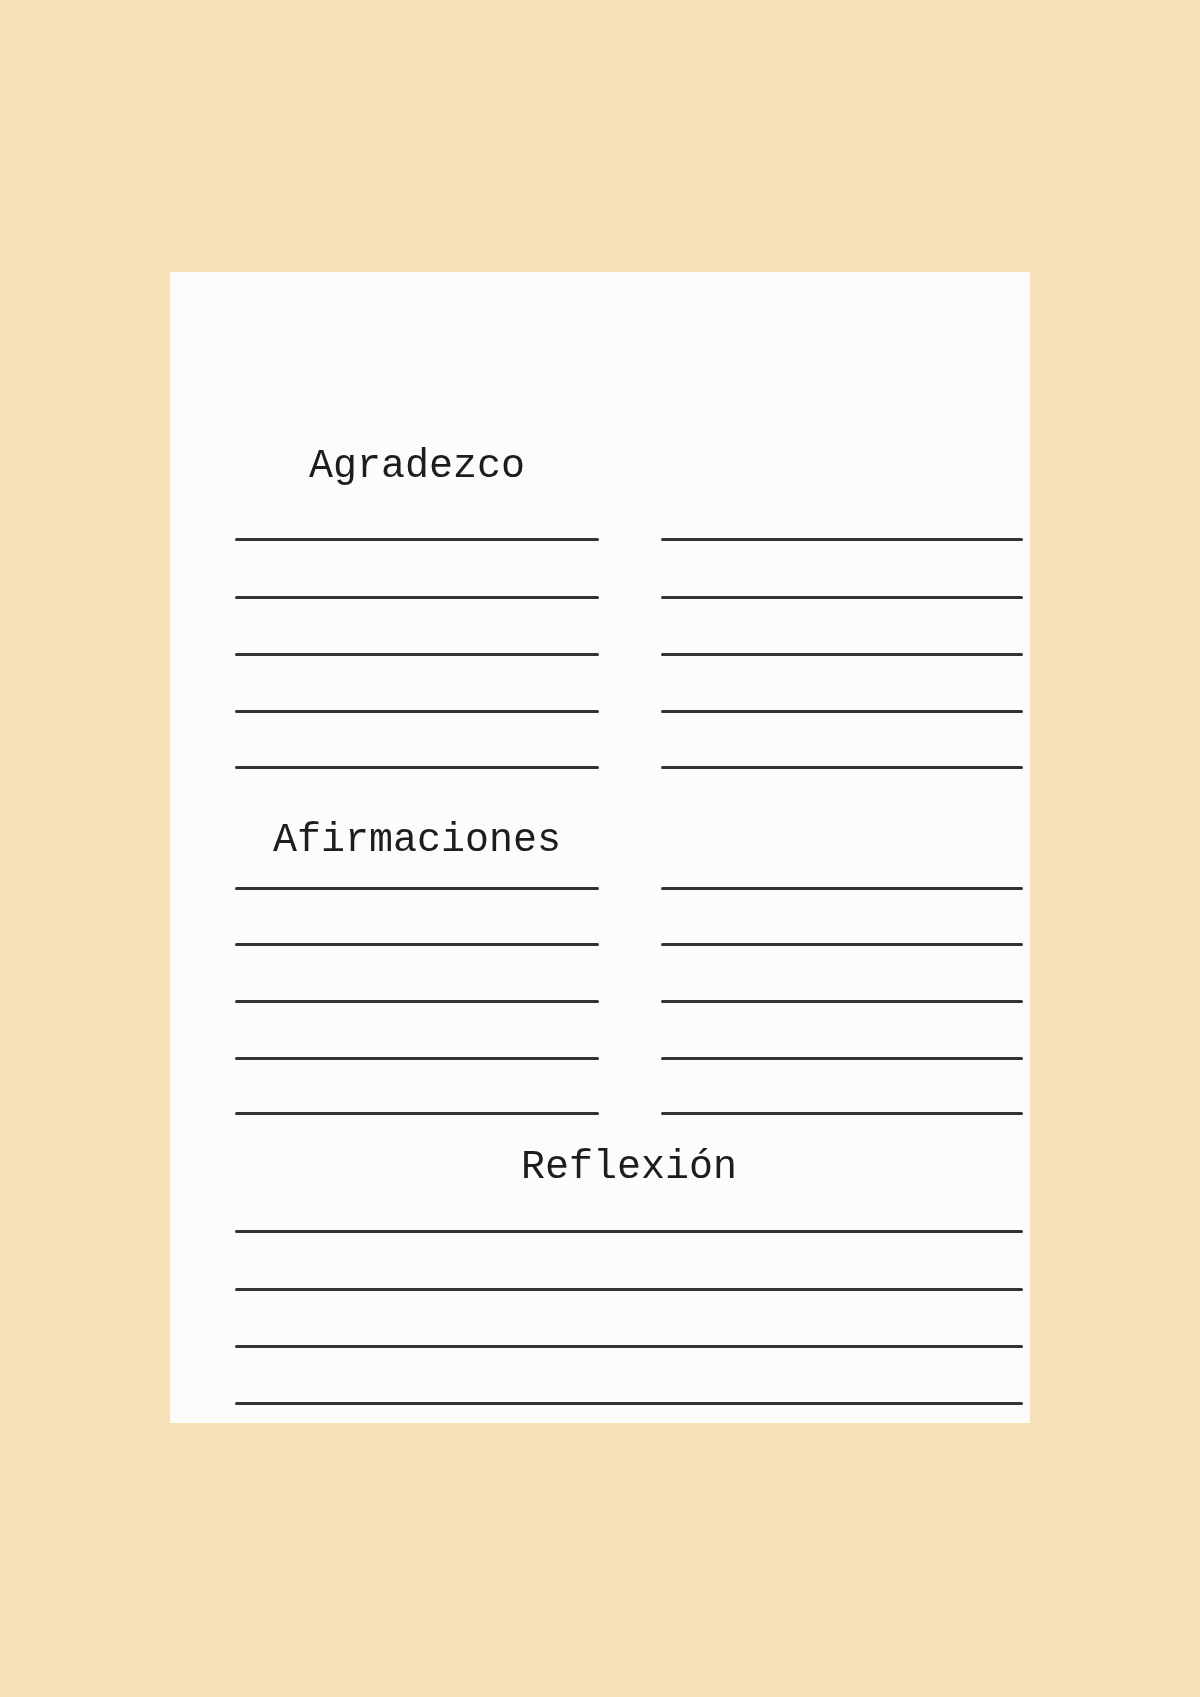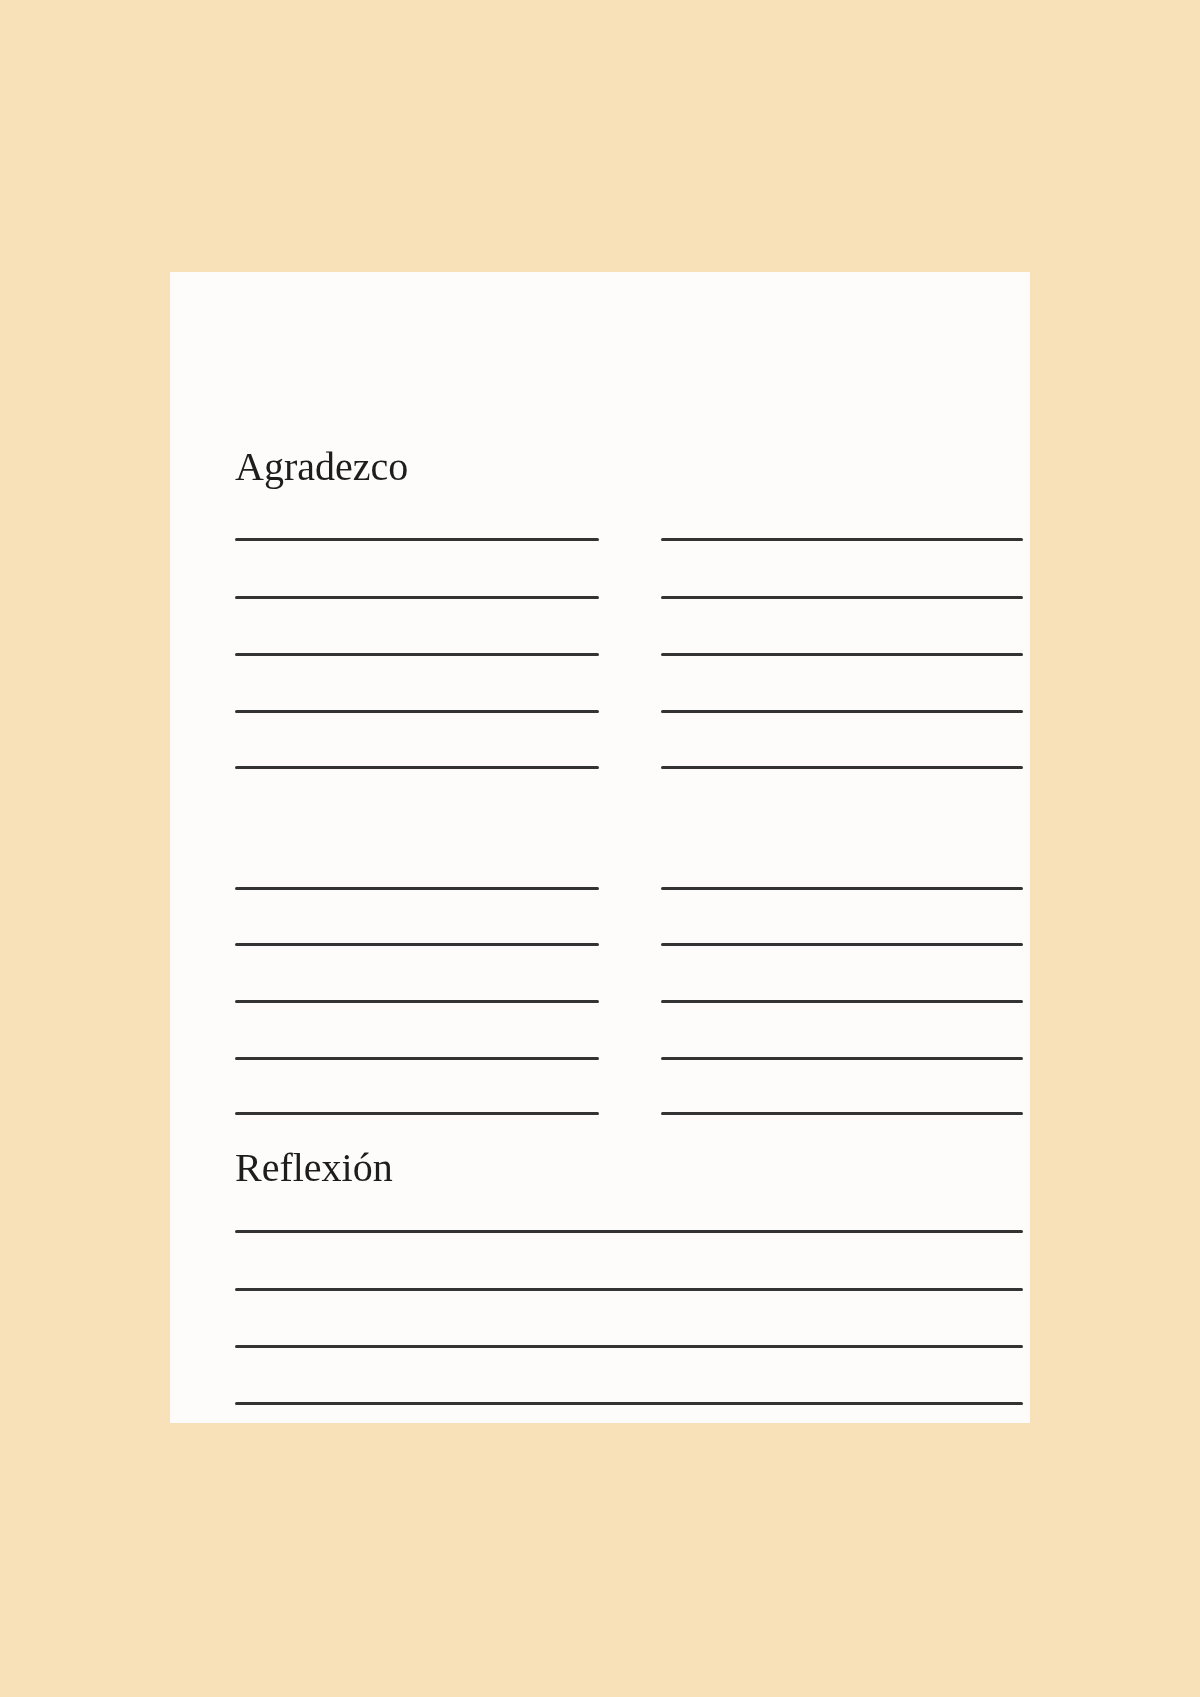--- a/index.html
+++ b/index.html
@@ -41,22 +41,22 @@
     white-space: nowrap;
     font-family: "DejaVu Serif", serif;
     font-style: italic;
     font-size: 56px;
     line-height: 1.1;
     color: #3b3b3b;
   }
   
   .heading {
     position: absolute;
-    text-align: left;
-    font-family: Liberation Serif, serif;
+    text-align: center;
+    font-family: Liberation Mono, monospace;
     font-size: 40px;
     line-height: 46px;
     color: #1d1d1d;
   }
   .h-agradezco    { left: 65px;  width: 364px; top: 172px; }
   .h-metas        { left: 491px; width: 362px; top: 172px; }
   .h-afirmaciones { left: 65px;  width: 364px; top: 546px; }
   .h-frase        { left: 491px; width: 362px; top: 546px; }
   .h-reflexion    { left: 65px;  width: 788px; top: 873px; }
   
@@ -86,20 +86,21 @@
   <div class="wline col-l r1b"></div>
   <div class="wline col-l r1c"></div>
   <div class="wline col-l r1d"></div>
   <div class="wline col-l r1e"></div>
   <div class="wline col-r r1a"></div>
   <div class="wline col-r r1b"></div>
   <div class="wline col-r r1c"></div>
   <div class="wline col-r r1d"></div>
   <div class="wline col-r r1e"></div>
 
+  <div class="heading h-afirmaciones">Afirmaciones</div>
 
 
   <div class="wline col-l r2a"></div>
   <div class="wline col-l r2b"></div>
   <div class="wline col-l r2c"></div>
   <div class="wline col-l r2d"></div>
   <div class="wline col-l r2e"></div>
   <div class="wline col-r r2a"></div>
   <div class="wline col-r r2b"></div>
   <div class="wline col-r r2c"></div>

